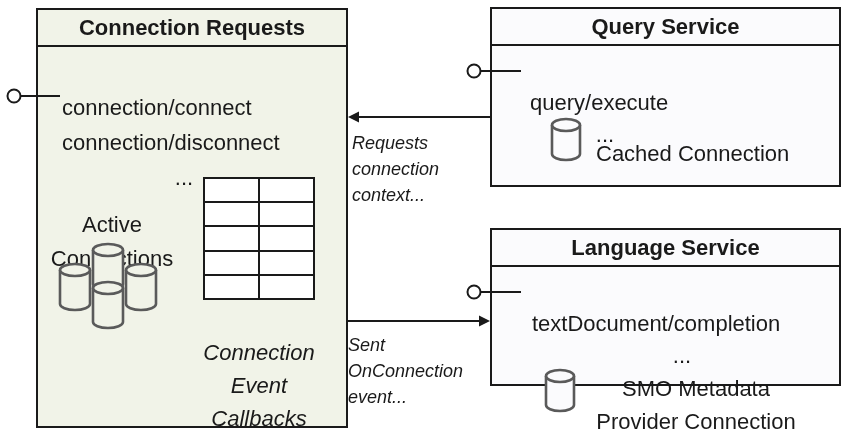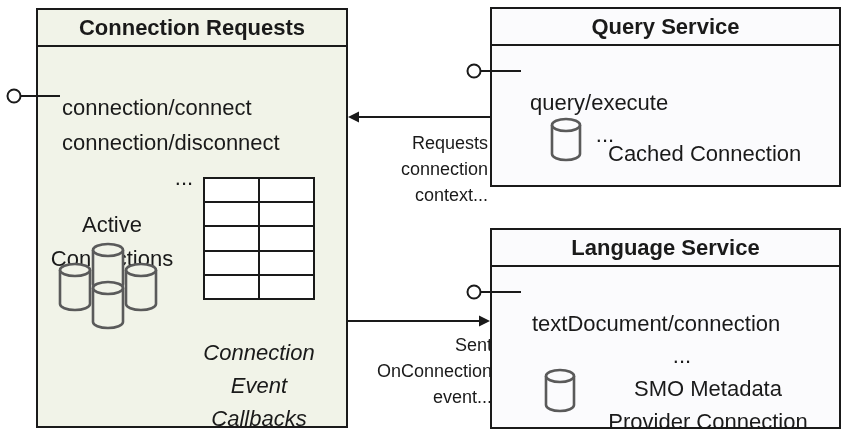--- a/index.html
+++ b/index.html
@@ -37,21 +37,21 @@
     width: 312px; height: 420px;
     background: var(--connection-fill);
   }
   .box-query {
     left: 490px; top: 7px;
     width: 351px; height: 180px;
     background: var(--service-fill);
   }
   .box-lang {
     left: 490px; top: 228px;
-    width: 351px; height: 201px;
+    width: 351px; height: 158px;
     background: var(--service-fill);
   }
   .box-header {
     height: 37px;
     border-bottom: 2px solid var(--line);
     display: flex;
     align-items: center;
     justify-content: center;
     font-weight: bold;
     font-size: 22px;
@@ -91,39 +91,40 @@
   }
   .q-methods {
     left: 38px; top: 50px;
     width: 150px;
     line-height: 32px;
   }
   .q-methods .ellipsis-line, .l-methods .ellipsis-line { text-align: center; }
   .cache-row {
     display: flex;
     align-items: center;
-    gap: 26px;
+    gap: 14px;
   }
   .q-cache { left: 58px; top: 104px; }
   .l-methods {
     left: 40px; top: 50px;
     width: 300px;
     line-height: 32px;
   }
   .l-cache { left: 52px; top: 114px; }
   .l-cache .cache-label {
     width: 212px;
     text-align: center;
     line-height: 33px;
   }
   .edge-label {
     position: absolute;
+    font-style: italic;
     font-size: 18px;
     line-height: 26px;
-    text-align: right;
+    text-align: left;
     z-index: 6;
   }
   .req-label { left: 352px; top: 130px; width: 136px; }
   .sent-label { left: 348px; top: 332px; width: 144px; }
 </style>
 </head>
 <body>
 
 <div class="canvas">
 
@@ -195,21 +196,21 @@
         </g>
       </svg>
       <div class="body-text cache-label">Cached Connection</div>
     </div>
   </div>
 
   <div class="service-box box-lang">
     <div class="box-header">Language Service</div>
 
     <div class="abs body-text l-methods">
-      <div>textDocument/connection</div>
+      <div>textDocument/completion</div>
       <div class="ellipsis-line">...</div>
     </div>
 
     <div class="abs cache-row l-cache">
       <svg width="32" height="48" viewBox="0 0 32 48">
         <g stroke="#5a5a5a" stroke-width="2.6" fill="#fbfbfd" stroke-linejoin="round">
           <path d="M2 9 v29 a14 6 0 0 0 28 0 v-29"></path>
           <ellipse cx="16" cy="9" rx="14" ry="6"></ellipse>
         </g>
       </svg>

